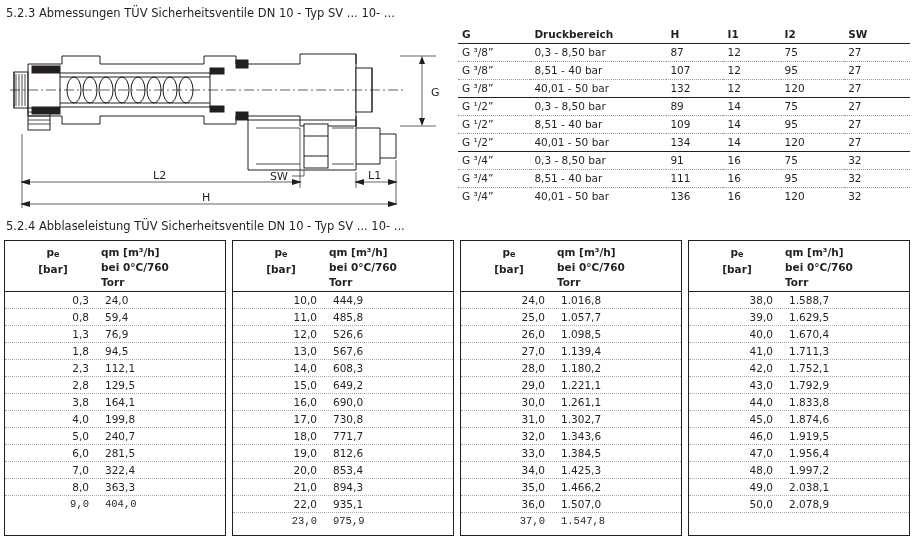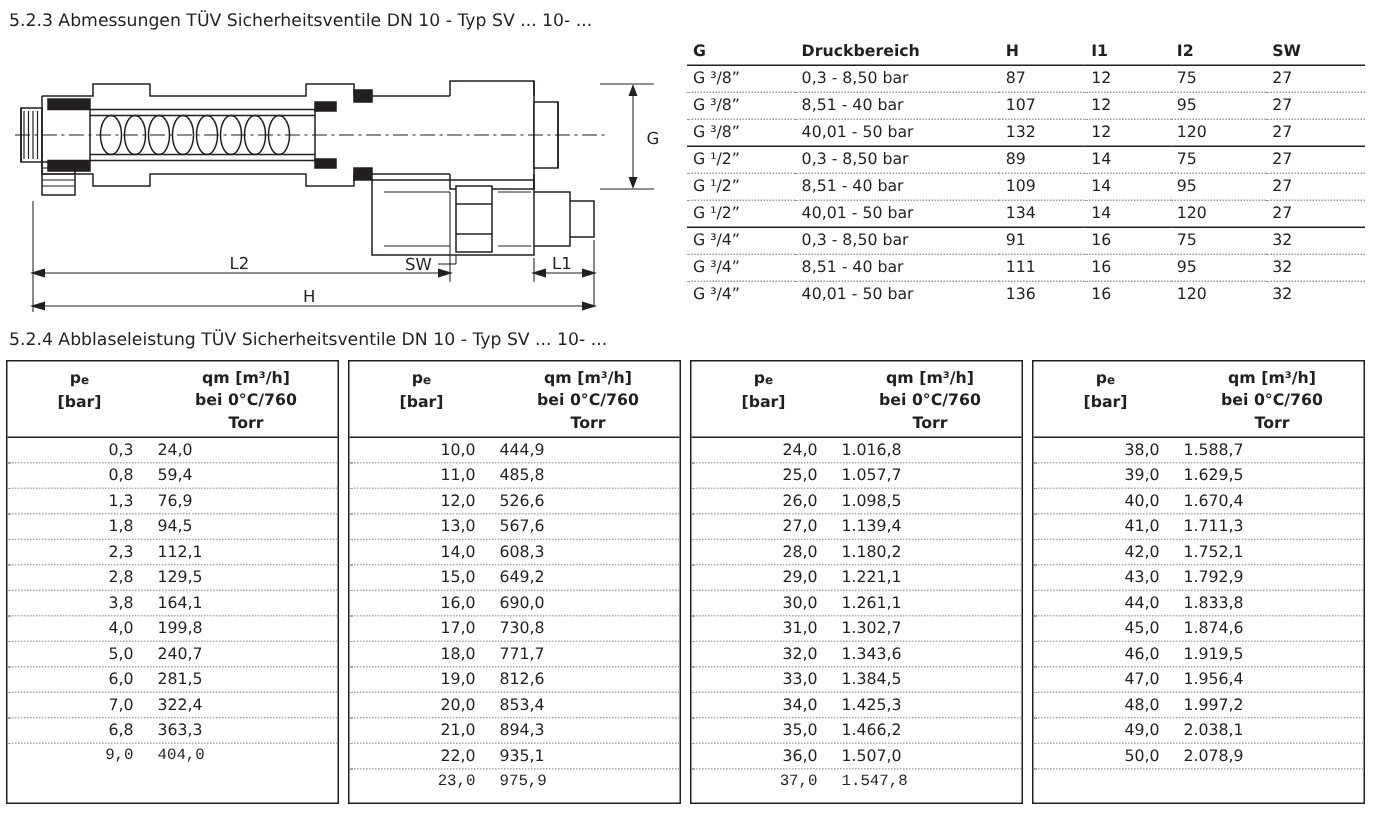--- a/index.html
+++ b/index.html
@@ -86,21 +86,21 @@
     position: relative;
     font-size: 10.5px;
     font-weight: 700;
   }
   .flow-head .col-pe {
     position: absolute; left: 0; top: 4px; width: 96px;
     text-align: center;
   }
   .flow-head .col-qm {
     position: absolute; left: 96px; top: 4px; width: 126px;
-    text-align: center;
+    text-align: left;
   }
   .flow-head .ln { display: block; line-height: 15px; }
   .sub { font-size: 8px; vertical-align: -1px; }
 
   .flow-rows { font-size: 10.5px; }
   .flow-row {
     height: 17px;
     line-height: 17px;
     position: relative;
     border-bottom: 1px dotted #a8a8a8;
@@ -387,21 +387,21 @@
         </div>
       <div class="flow-row">
           <span class="pe">6,0</span>
           <span class="qm">281,5</span>
         </div>
       <div class="flow-row">
           <span class="pe">7,0</span>
           <span class="qm">322,4</span>
         </div>
       <div class="flow-row">
-          <span class="pe">6,8</span>
+          <span class="pe">8,0</span>
           <span class="qm">363,3</span>
         </div>
       <div class="flow-row">
           <span class="pe">9,0</span>
           <span class="qm">404,0</span>
         </div>
     </div>
   </div>
 
   <div class="flow-block" id="flow-1">

